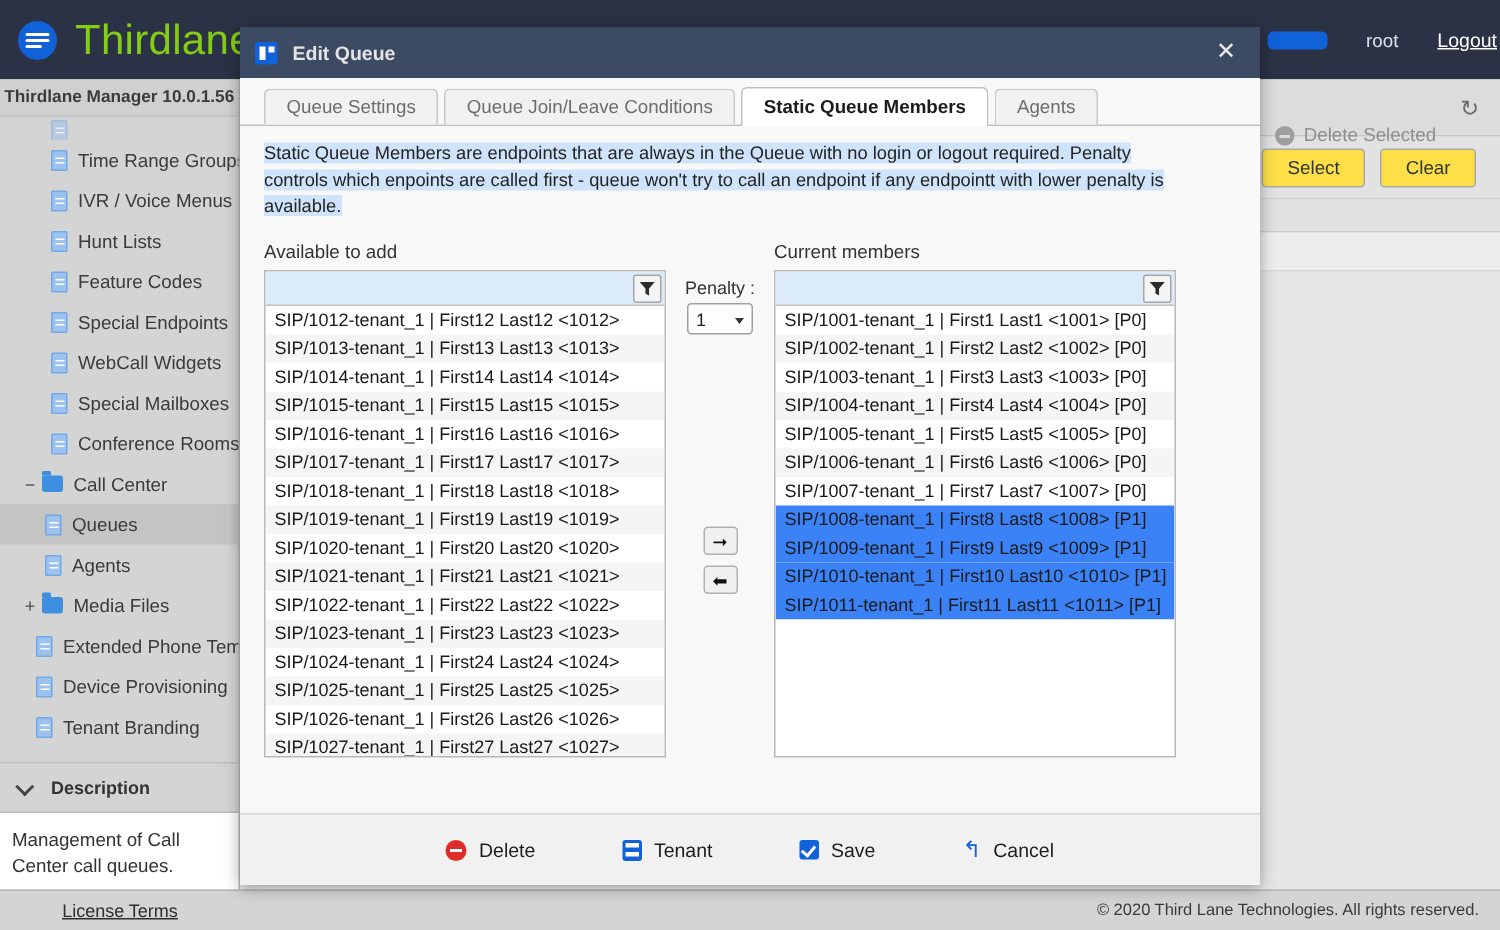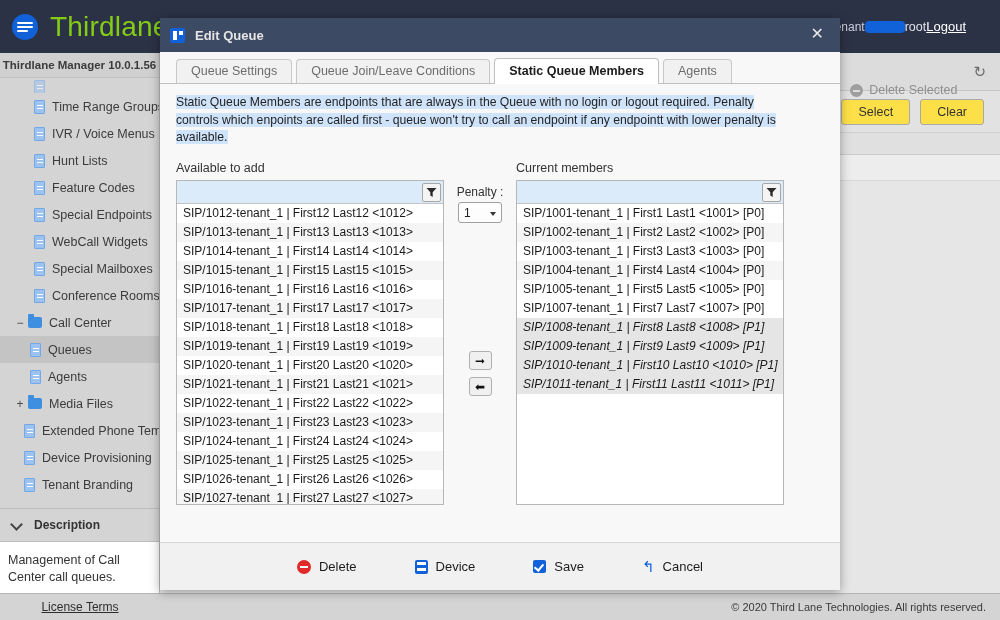--- a/index.html
+++ b/index.html
@@ -33,21 +33,21 @@
     background: #ffffff;
   }
   .logo-circle .w1 { top: 8px;  width: 16px; }
   .logo-circle .w2 { top: 12px; width: 16px; }
   .logo-circle .w3 { top: 16px; width: 11px; }
   .brand-name {
     color: #84cc16; font-size: 28px; margin-left: 12px; letter-spacing: .2px;
   }
   .top-right {
     margin-left: auto; display: flex; align-items: center;
-    padding-right: 34px; 
+    padding-right: 2px; gap: 26px;
   }
   .tenant-label { color: #c9cfdd; font-size: 12px; }
   .tenant-btn {
     background: #1161d8; color: #fff; border: 0; border-radius: 4px;
     padding: 6px 26px 6px 14px; font-size: 12.5px; position: relative;
     font-family: inherit; cursor: pointer;
   }
   .user-name { color: #dfe3ec; font-size: 12.5px; }
   .logout-link {
     color: #ffffff; font-size: 13px; text-decoration: underline; cursor: pointer;
@@ -258,21 +258,21 @@
   }
   .funnel { display: block; }
   .opt-list { overflow: hidden; }
   .opt {
     height: 19px; line-height: 19px; padding-left: 6px;
     font-size: 12px; color: #1a1a1a; white-space: nowrap;
     font-family: "Liberation Sans", sans-serif;
     cursor: pointer;
   }
   .opt.odd { background: #f5f5f5; }
-  .opt.sel { background: #e5e5e5; font-style: italic; }
+  .opt.sel { background: #3b82f6; }
 
   .mid-col {
     width: 72px; display: flex; flex-direction: column; align-items: center;
     padding-top: 24px;
   }
   .penalty-label { font-size: 12px; color: #333; margin-bottom: 3px; }
   .penalty-select {
     width: 44px; height: 21px; background: #fdfdfd;
     border: 1px solid #a0a0a0; border-radius: 3px;
     font-size: 12px; color: #222; padding-left: 5px;
@@ -528,39 +528,40 @@
                 <polygon points="0.5,1 10.5,1 6.7,5.3 6.7,10 4.3,8.6 4.3,5.3" fill="#2b2b2b"></polygon>
               </svg>
             </span>
           </div>
           <div class="opt-list" id="current-list">
               <div class="opt">SIP/1001-tenant_1 | First1 Last1 &lt;1001&gt; [P0]</div>
               <div class="opt odd">SIP/1002-tenant_1 | First2 Last2 &lt;1002&gt; [P0]</div>
               <div class="opt">SIP/1003-tenant_1 | First3 Last3 &lt;1003&gt; [P0]</div>
               <div class="opt odd">SIP/1004-tenant_1 | First4 Last4 &lt;1004&gt; [P0]</div>
               <div class="opt">SIP/1005-tenant_1 | First5 Last5 &lt;1005&gt; [P0]</div>
+              <div class="opt odd">SIP/1006-tenant_1 | First6 Last6 &lt;1006&gt; [P0]</div>
               <div class="opt">SIP/1007-tenant_1 | First7 Last7 &lt;1007&gt; [P0]</div>
               <div class="opt sel">SIP/1008-tenant_1 | First8 Last8 &lt;1008&gt; [P1]</div>
               <div class="opt sel">SIP/1009-tenant_1 | First9 Last9 &lt;1009&gt; [P1]</div>
               <div class="opt sel">SIP/1010-tenant_1 | First10 Last10 &lt;1010&gt; [P1]</div>
               <div class="opt sel">SIP/1011-tenant_1 | First11 Last11 &lt;1011&gt; [P1]</div>
             </div>
         </div>
       </div>
 
     </div>
 
     <div class="modal-footer">
       <span class="foot-btn">
         <span class="ico-delete"></span>
         <span>Delete</span>
       </span>
       <span class="foot-btn">
         <span class="ico-clone"></span>
-        <span>Device</span>
+        <span>Tenant</span>
       </span>
       <span class="foot-btn">
         <span class="ico-save"></span>
         <span>Save</span>
       </span>
       <span class="foot-btn">
         <span class="ico-cancel">↰</span>
         <span>Cancel</span>
       </span>
     </div>

